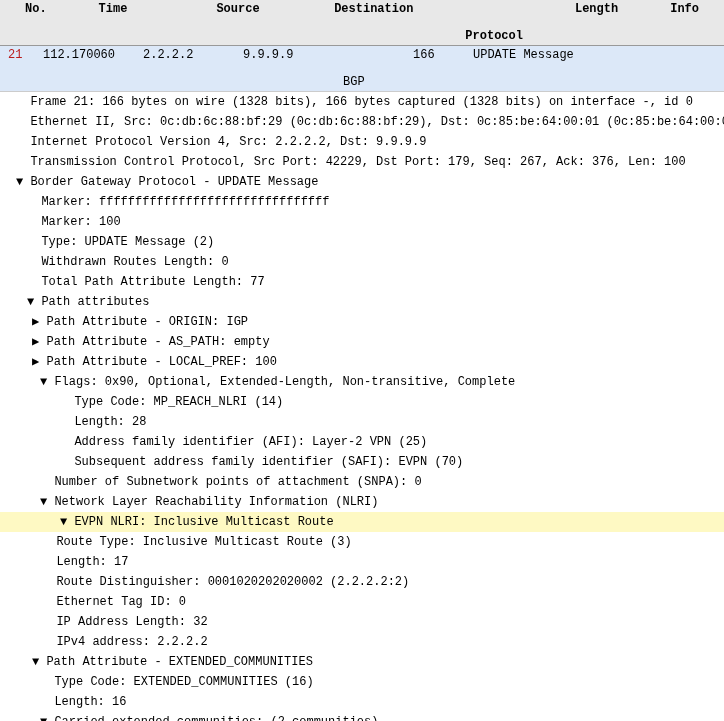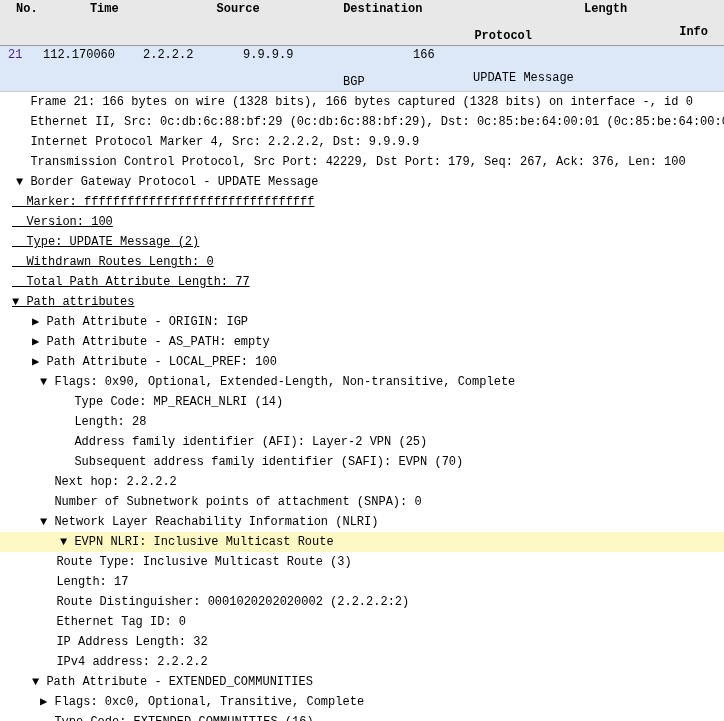--- a/index.html
+++ b/index.html
@@ -12,55 +12,55 @@
       font-size: 12px;
       background: #ffffff;
       color: #000000;
       width: 724px;
       overflow-x: hidden;
     }
     .header-row {
       display: flex;
       background: #e8e8e8;
       border-bottom: 1px solid #999;
-      padding: 2px 12px;
+      padding: 2px 21px;
       font-weight: bold;
       gap: 44px;
     }
     .header-col {
       padding: 0 4px;
     }
     .col-no { width: 35px; }
     .col-time { width: 100px; }
     .col-source { width: 100px; }
     .col-dest { width: 100px; }
     .col-proto { width: 70px; margin-top: 27px; }
     .col-len { width: 60px; }
-    .col-info { flex: 1; margin-top: 23px; }
+    .col-info { flex: 1; }
 
     .data-row {
       display: flex;
       background: #dce8f8;
       padding: 2px 4px;
       border-bottom: 1px solid #ccc;
     }
-    .data-row .col-no { color: #4c1d95; }
+    .data-row .col-no { color: #b91c1c; }
 
     .detail-section {
       background: #ffffff;
       padding: 0;
     }
     .tree-item {
       display: block;
       padding: 1px 0;
       white-space: pre;
       line-height: 1.5;
     }
     .indent-0 { padding-left: 16px; }
-    .indent-1 { padding-left: 12px; text-decoration: underline; }
+    .indent-1 { padding-left: 27px; }
     .indent-2 { padding-left: 32px; }
     .indent-3 { padding-left: 40px; }
     .indent-4 { padding-left: 60px; }
     .indent-5 { padding-left: 42px; }
   </style>
 </head>
 <body>
 
 <div>
   <div class="header-row">
@@ -79,45 +79,43 @@
     <span class="header-col col-dest">9.9.9.9</span>
     <span class="header-col col-proto">BGP</span>
     <span class="header-col col-len">166</span>
     <span class="header-col col-info">UPDATE Message</span>
   </div>
 </div>
 
 <div class="detail-section" id="detail-tree">
 <div class="tree-item indent-0">  Frame 21: 166 bytes on wire (1328 bits), 166 bytes captured (1328 bits) on interface -, id 0</div>
     <div class="tree-item indent-0">  Ethernet II, Src: 0c:db:6c:88:bf:29 (0c:db:6c:88:bf:29), Dst: 0c:85:be:64:00:01 (0c:85:be:64:00:01)</div>
-    <div class="tree-item indent-0">  Internet Protocol Marker 4, Src: 2.2.2.2, Dst: 9.9.9.9</div>
+    <div class="tree-item indent-0">  Internet Protocol Version 4, Src: 2.2.2.2, Dst: 9.9.9.9</div>
     <div class="tree-item indent-0">  Transmission Control Protocol, Src Port: 42229, Dst Port: 179, Seq: 267, Ack: 376, Len: 100</div>
     <div class="tree-item indent-0">▼ Border Gateway Protocol - UPDATE Message</div>
     <div class="tree-item indent-1">  Marker: ffffffffffffffffffffffffffffffff</div>
-    <div class="tree-item indent-1">  Version: 100</div>
+    <div class="tree-item indent-1">  Marker: 100</div>
     <div class="tree-item indent-1">  Type: UPDATE Message (2)</div>
     <div class="tree-item indent-1">  Withdrawn Routes Length: 0</div>
     <div class="tree-item indent-1">  Total Path Attribute Length: 77</div>
     <div class="tree-item indent-1">▼ Path attributes</div>
     <div class="tree-item indent-2">▶ Path Attribute - ORIGIN: IGP</div>
     <div class="tree-item indent-2">▶ Path Attribute - AS_PATH: empty</div>
     <div class="tree-item indent-2">▶ Path Attribute - LOCAL_PREF: 100</div>
     <div class="tree-item indent-3">▼ Flags: 0x90, Optional, Extended-Length, Non-transitive, Complete</div>
     <div class="tree-item indent-4">  Type Code: MP_REACH_NLRI (14)</div>
     <div class="tree-item indent-4">  Length: 28</div>
     <div class="tree-item indent-4">  Address family identifier (AFI): Layer-2 VPN (25)</div>
     <div class="tree-item indent-4">  Subsequent address family identifier (SAFI): EVPN (70)</div>
-    <div class="tree-item indent-3">  Next hop: 2.2.2.2</div>
     <div class="tree-item indent-3">  Number of Subnetwork points of attachment (SNPA): 0</div>
     <div class="tree-item indent-3">▼ Network Layer Reachability Information (NLRI)</div>
     <div class="tree-item indent-4" style="background: #fef9c3;">▼ EVPN NLRI: Inclusive Multicast Route</div>
     <div class="tree-item indent-5">  Route Type: Inclusive Multicast Route (3)</div>
     <div class="tree-item indent-5">  Length: 17</div>
     <div class="tree-item indent-5">  Route Distinguisher: 0001020202020002 (2.2.2.2:2)</div>
     <div class="tree-item indent-5">  Ethernet Tag ID: 0</div>
     <div class="tree-item indent-5">  IP Address Length: 32</div>
     <div class="tree-item indent-5">  IPv4 address: 2.2.2.2</div>
     <div class="tree-item indent-2">▼ Path Attribute - EXTENDED_COMMUNITIES</div>
-    <div class="tree-item indent-3">▶ Flags: 0xc0, Optional, Transitive, Complete</div>
     <div class="tree-item indent-3">  Type Code: EXTENDED_COMMUNITIES (16)</div>
     <div class="tree-item indent-3">  Length: 16</div>
     <div class="tree-item indent-3">▼ Carried extended communities: (2 communities)</div>
   </div>
 
 </body></html>

